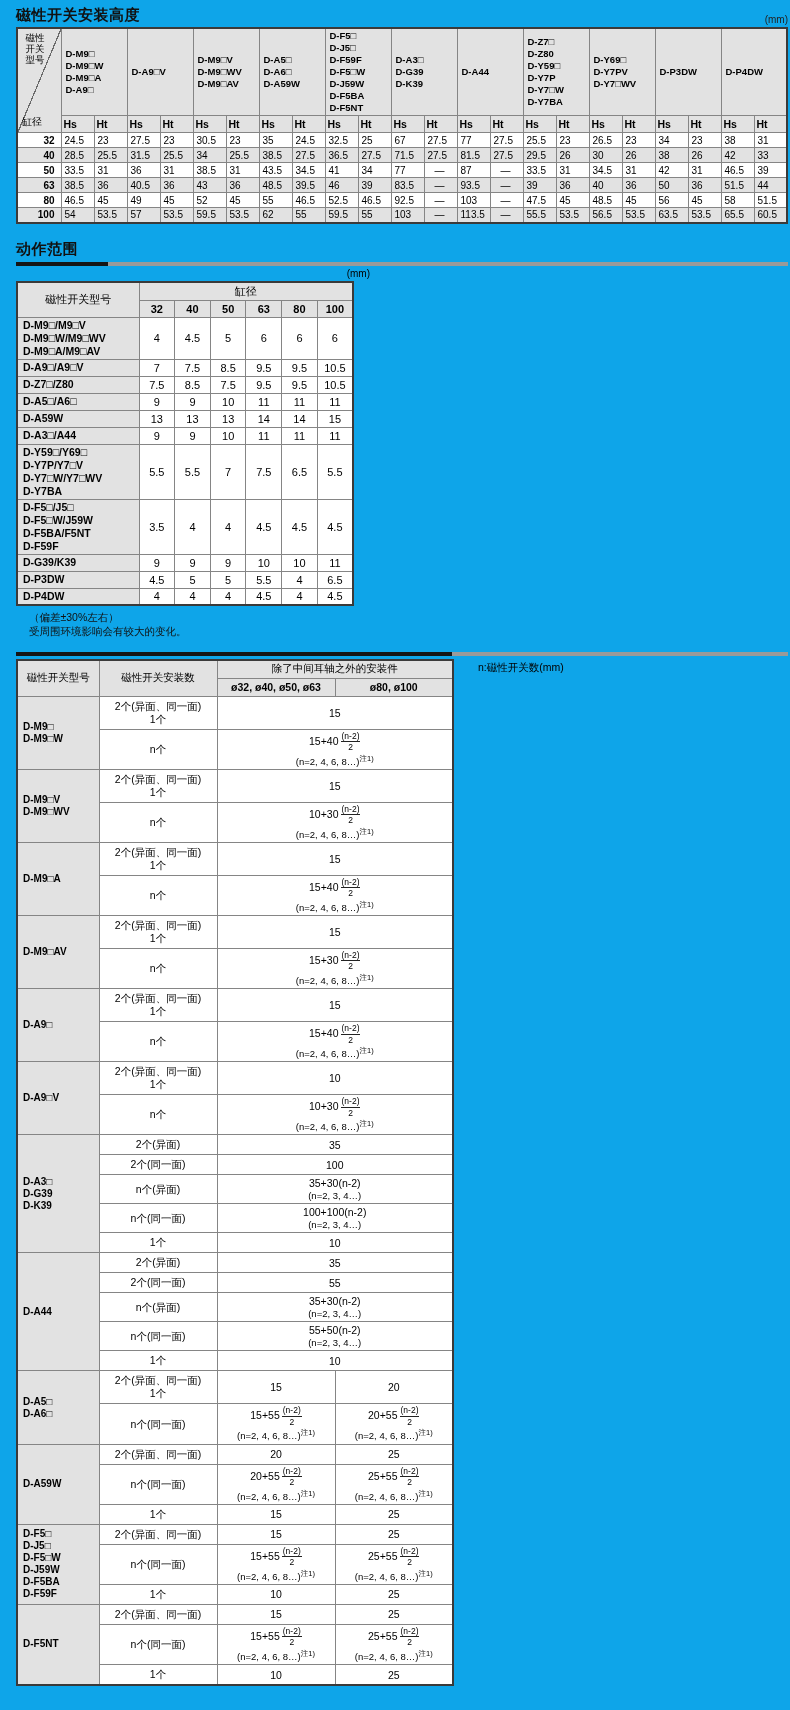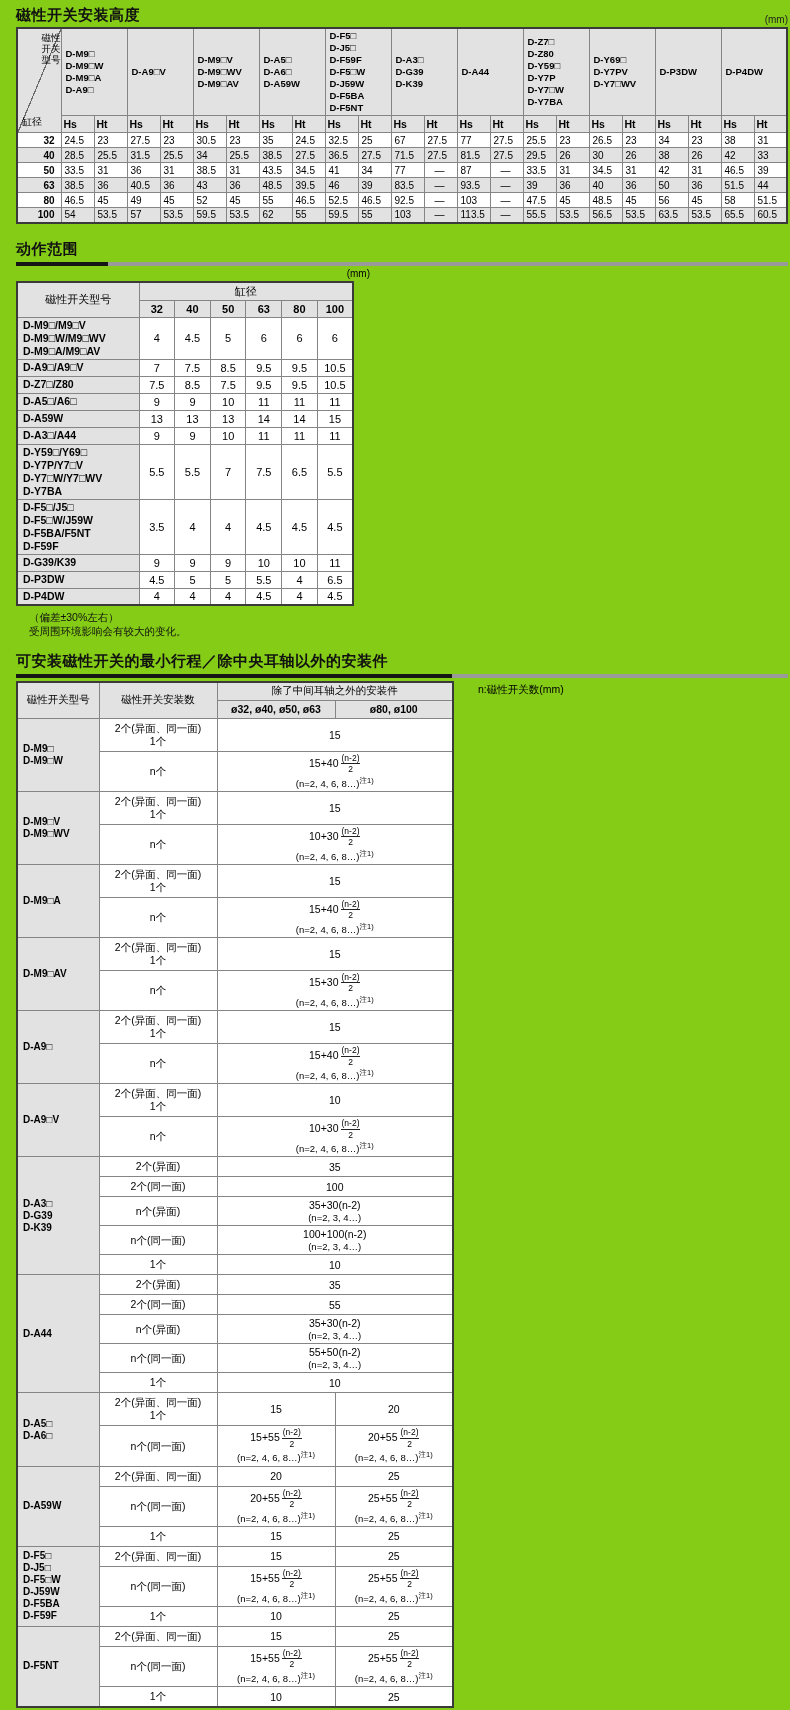--- a/index.html
+++ b/index.html
@@ -1,18 +1,18 @@
 <!DOCTYPE html>
 <html><head>
 <meta charset="utf-8">
 <style>
   * { box-sizing: border-box; }
   html,body { margin:0; padding:0; }
   body { font-family:"Liberation Sans","DejaVu Sans",sans-serif; background:#fff; }
-  .page { position:relative; width:790px; height:1710px; overflow:hidden; background:#84cc16; }
+  .page { position:relative; width:790px; height:1710px; overflow:hidden; background:#0ea5e9; }
 
   h2.sec-title { margin:0; font-size:15px; font-weight:bold; color:#111; letter-spacing:0.5px; }
   .title-row { display:flex; justify-content:space-between; align-items:flex-end; margin:6px 2px 2px 16px; }
   .unit { font-size:10px; color:#222; }
 
   .rule { position:relative; height:4px; background:#9a9a9a; margin:3px 2px 0 16px; }
   .rule::before { content:""; position:absolute; left:0; top:0; height:100%; background:#151515; }
   .rule.r2::before { width:92px; }
   .rule.r3::before { width:436px; }
 
@@ -25,21 +25,21 @@
   #t1 th.grp { background:#e2e2e2; font-weight:bold; text-align:left; vertical-align:middle;
                white-space:pre-line; line-height:12px; font-size:9.5px; padding-left:4px; }
   #t1 th.hsht { background:#e2e2e2; text-align:left; font-size:10.5px; height:17px; }
   #t1 td.val { text-align:left; padding-left:3px; background:#fff; height:15px; }
   #t1 tr.alt td { background:#e2e2e2; }
   #t1 th.bore { text-align:right; padding-right:6px; font-weight:bold; background:#fff; }
   #t1 tr.alt th.bore { background:#e2e2e2; }
   #t1 td.dash { text-align:center; padding-left:0; }
   #t1 th.corner { background:#e2e2e2; position:relative; padding:0;
       background-image:linear-gradient(to bottom right, transparent calc(50% - 0.6px), #6a6a6a calc(50% - 0.6px), #6a6a6a calc(50% + 0.6px), transparent calc(50% + 0.6px)); }
-  #t1 .corner-tr { position:absolute; top:3px; right:0; font-size:9.5px; line-height:11px;
+  #t1 .corner-tr { position:absolute; top:3px; right:16px; font-size:9.5px; line-height:11px;
       white-space:pre-line; text-align:left; font-weight:normal; }
   #t1 .corner-bl { position:absolute; bottom:3px; left:4px; font-size:10px; font-weight:normal; }
 
   
   #t2 { width:338px; margin:0 0 0 16px; border:2px solid #3a3a3a; font-size:11px; }
   #t2 th, #t2 td { padding:1px 3px; }
   #t2 th.rowhdr { background:#e2e2e2; font-weight:normal; font-size:11px; text-align:center; width:122px; }
   #t2 th.bgrp { background:#e2e2e2; font-weight:normal; height:16px; }
   #t2 th.bcol { background:#e2e2e2; text-align:center; font-size:11px; height:17px; }
   #t2 th.model { background:#e2e2e2; text-align:left; font-weight:bold; font-size:10.5px;
@@ -468,23 +468,20 @@
           </tr>
         </tbody>
       </table>
     <div class="footnotes">
       <div class="fn-indent">（偏差±30%左右）</div>
       <div class="fn-indent">受周围环境影响会有较大的变化。</div>
     </div>
   </section>
 
   <section style="margin-top:14px;">
-    <div class="title-row" style="margin-bottom:0;">
-      <h2 class="sec-title">可安装磁性开关的最小行程／除中央耳轴以外的安装件</h2>
-    </div>
     <div class="rule r3"></div>
     <div class="t3-wrap">
       <table id="t3">
         <colgroup>
           <col class="c-model">
             <col class="c-qty">
             <col class="c-v1">
             <col class="c-v2">
         </colgroup>
       <thead>

